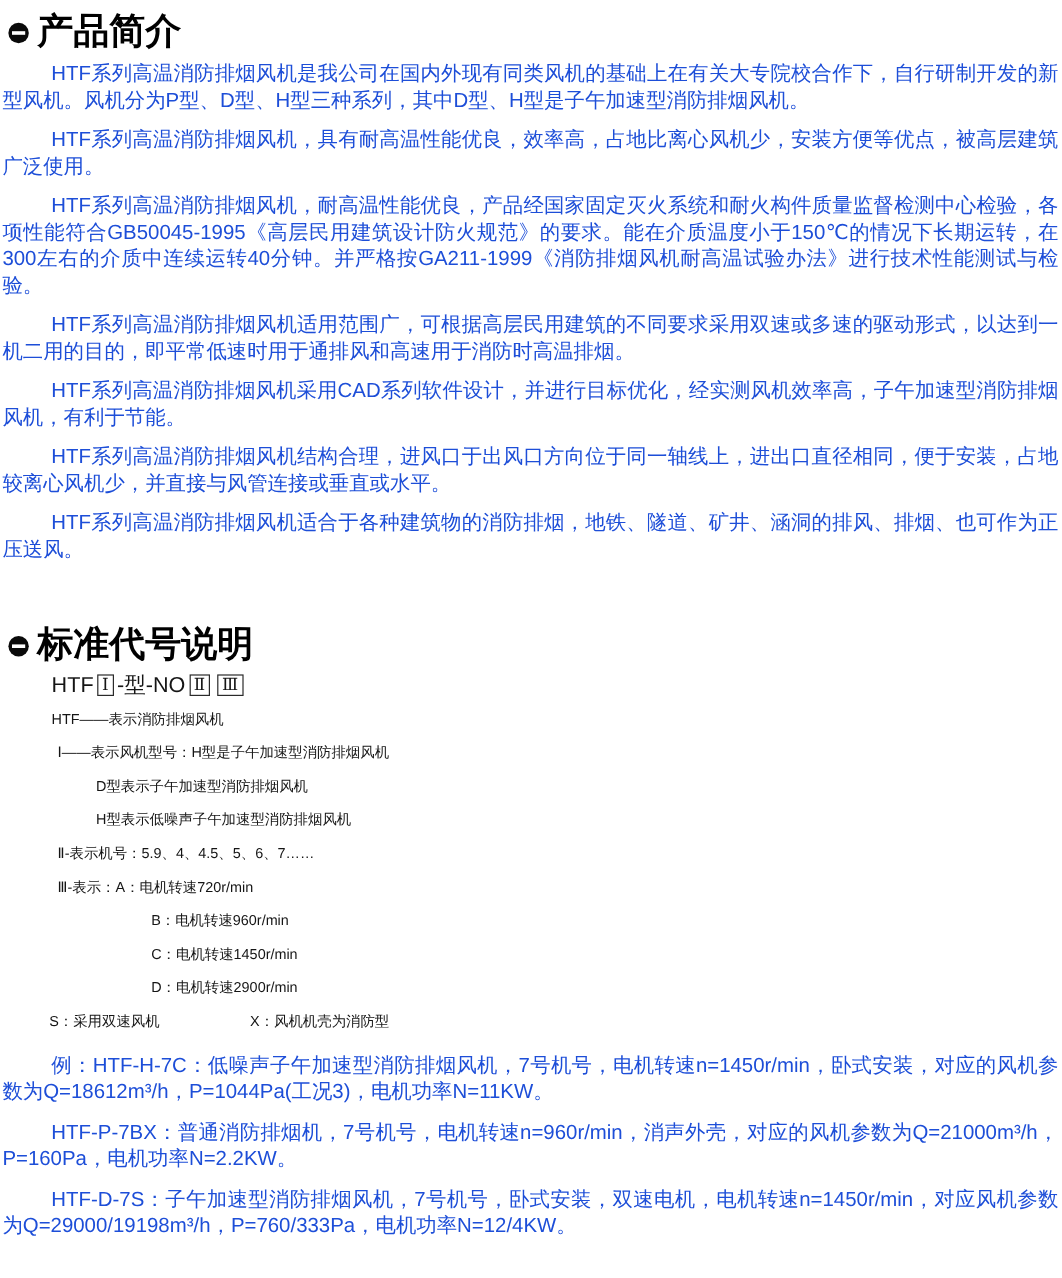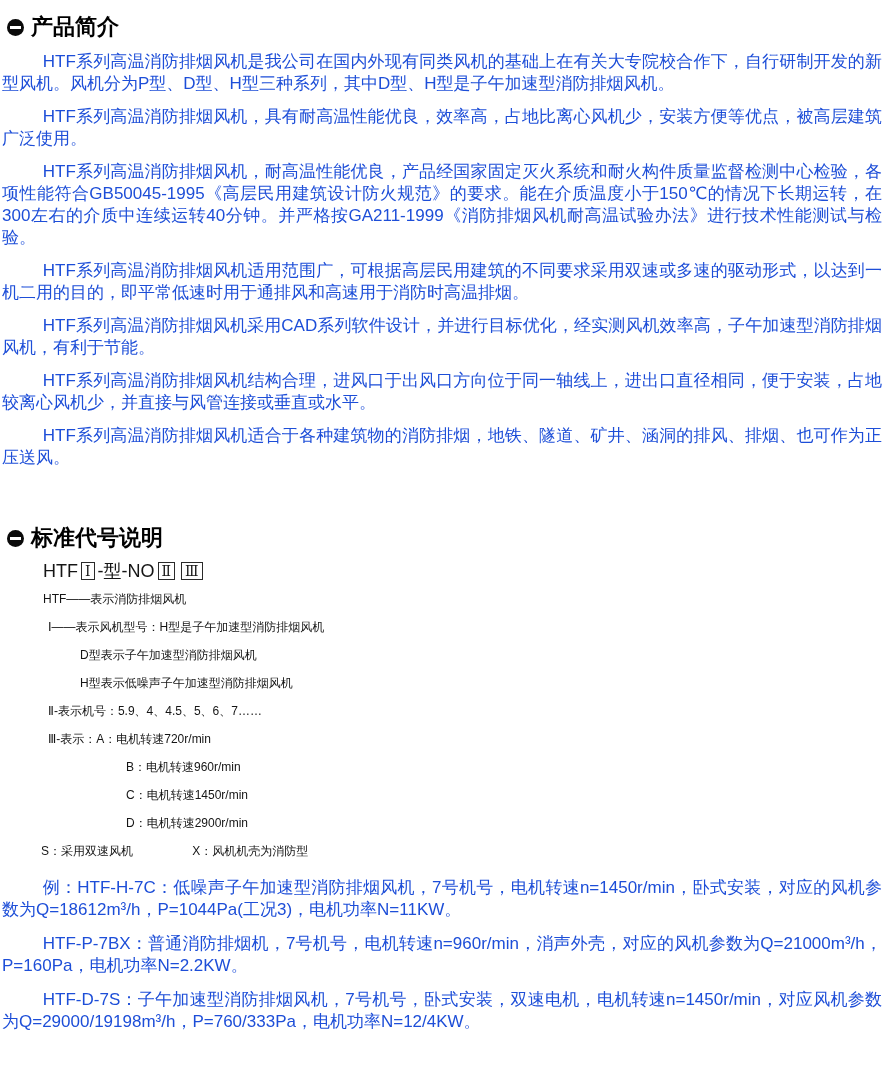--- a/index.html
+++ b/index.html
@@ -4,21 +4,21 @@
 <style>
   html,body{margin:0;padding:0;}
   body{
     width:885px;height:1065px;overflow:hidden;
     background:#ffffff;color:#111111;
     font-family:"Liberation Sans","DejaVu Sans",sans-serif;
   }
   .page{padding:14px 3px 0 2px;box-sizing:border-box;}
   .sec-title{
     display:flex;align-items:center;gap:7px;
-    font-size:22px;line-height:26px;font-weight:bold;
+    font-size:30px;line-height:26px;font-weight:bold;
     margin:0 0 6px 5px;color:#000;
   }
   .bullet-icon{
     flex:0 0 17px;width:17px;height:17px;border-radius:50%;
     background:#0a0a0a;position:relative;
   }
   .bullet-icon::after{
     content:"";position:absolute;left:3px;right:3px;top:7px;height:3.5px;background:#ffffff;
   }
   .para{
@@ -34,21 +34,21 @@
     display:inline-block;border:1.5px solid #2a2a2a;
     font-size:14px;line-height:16px;padding:0 3px;margin:0 3px;
     font-family:"DejaVu Serif","Liberation Serif",serif;
   }
   .cl{font-size:12px;line-height:28px;height:28px;color:#151515;white-space:nowrap;}
   .lvl1{margin-left:41px;}
   .lvl1b{margin-left:46px;}
   .lvl2{margin-left:78px;}
   .lvl3{margin-left:124px;}
   .sx-line{margin-left:39px;}
-  .x-item{margin-left:56px;}
+  .x-item{margin-left:72px;}
   .example{margin:12px 0;}
 </style>
 </head>
 <body>
 
 <div class="page">
 
   <section class="sec">
     <h2 class="sec-title">
       <span class="bullet-icon"></span>

